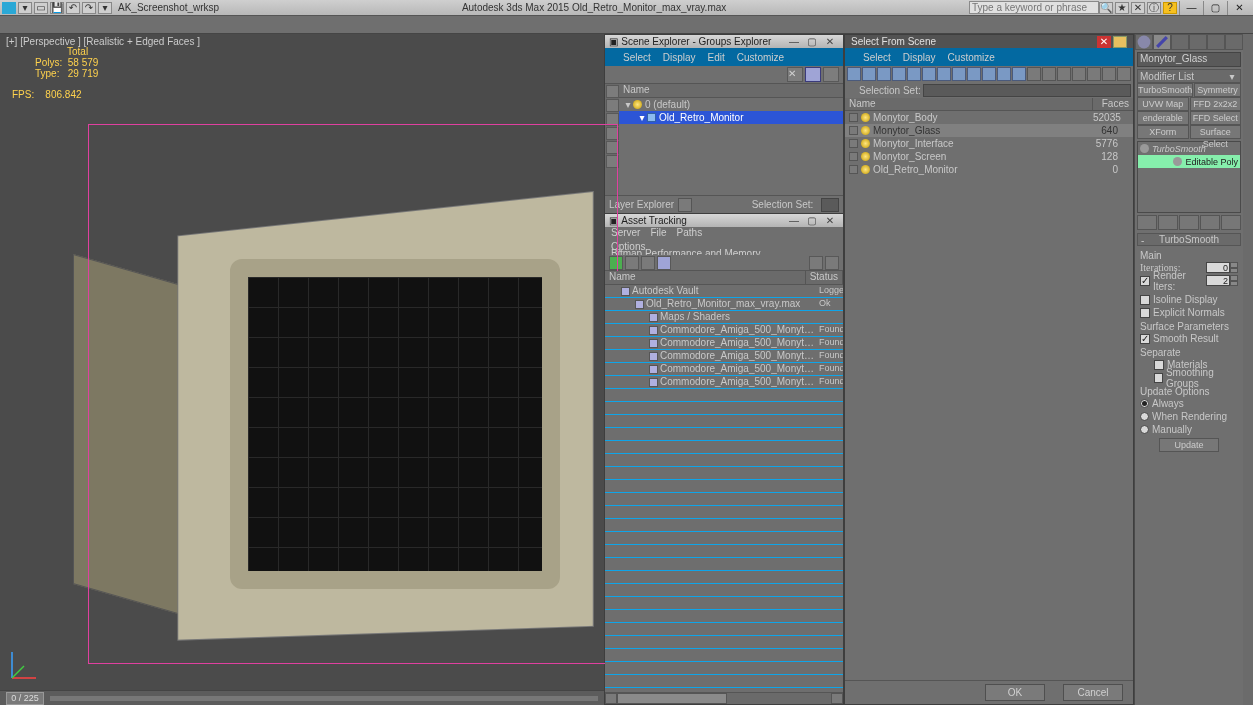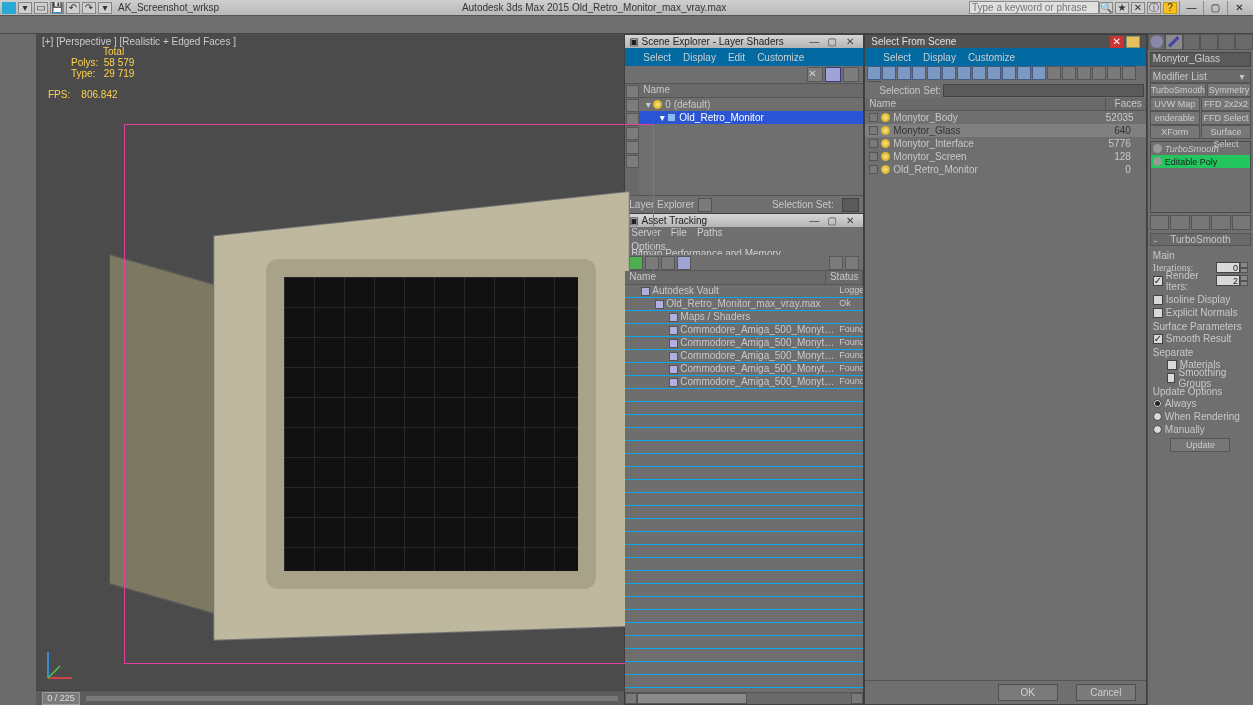--- a/index.html
+++ b/index.html
@@ -11,21 +11,21 @@
 .title-bar .tb-btn { width:14px; height:12px; background:#CFCFCF; border:1px solid #888; margin-right:2px; cursor:pointer; text-align:center; line-height:10px; color:#333;}
 .title-bar .spacer { flex:1; text-align:center; color:#333; font-size:10px;}
 .title-bar .right-group { display:flex; align-items:center; }
 .title-bar input.search { width:130px; height:13px; background:#E0E0E0; border:1px solid #8a8a8a; padding:0 2px; color:#999; font-size:10px;}
 .title-bar .win-btn { width:24px;height:14px; text-align:center; border-left:1px solid #888; line-height:13px; cursor:pointer;}
 
 .toolbar-row { height:19px; background:#6F6F6F; border-top:1px solid #555; border-bottom:1px solid #454545; display:flex; align-items:center; }
 .toolbar-row .gap { width:2px;height:100%; }
 
 
-.workspace { position:absolute; top:34px; left:0; right:0; bottom:0; display:flex;margin-left:36px; }
+.workspace { position:absolute; top:34px; left:0; right:0; bottom:0; display:flex; }
 .viewport-wrap { width:604px; height:100%; position:relative; background:#4b4b4b; }
 .viewport { position:absolute; top:0; left:0; right:0; bottom:15px; background:#4b4b4b; }
 .viewport .vp-label { position:absolute; top:2px; left:6px; color:#ccc; font-size:10px;}
 .viewport .stats { position:absolute; top:12px; left:35px; color:#FFD24D; font-size:10px; line-height:11px; }
 .viewport .fps { position:absolute; top:55px; left:12px; color:#FFD24D; font-size:10px;}
 .viewport svg.axis { position:absolute; left:6px; bottom:6px; }
 .monitor-placeholder { position:absolute; left:38px; top:90px; width:540px; height:530px; }
 .monitor-placeholder .crt-case { position:absolute; left:130px; top:90px; width:420px; height:420px; background:#BEB89F; transform:skewY(-4deg) perspective(800px) rotateY(-8deg); border:1px solid #777; }
 .monitor-placeholder .crt-side { position:absolute; left:35px; top:150px; width:140px; height:330px; background:#7d7862; transform:skewY(16deg); border:1px solid #555; }
 .monitor-placeholder .screen { position:absolute; left:192px; top:135px; width:330px; height:330px; background:#111; border:18px solid #A8A288; border-radius:12px; }
@@ -117,21 +117,21 @@
 .cmd-tabs { height:16px; display:flex; }
 .cmd-tabs .ct { flex:1; background:#6a6a6a; border:1px solid #555; cursor:pointer; display:flex; align-items:center; justify-content:center;}
 .cmd-tabs .ct.active { background:#8a8a8a;}
 .obj-name { height:15px; background:#5a5a5a; border:1px solid #444; margin:2px; padding:0 2px; color:#D0D0D0;}
 .mod-list-lbl { height:14px; background:#6a6a6a; border:1px solid #555; margin:0 2px; padding:0 2px; color:#C8C8C8; display:flex; align-items:center;}
 .mod-list-lbl .dd { margin-left:auto; width:12px; text-align:center;}
 .mod-row { height:14px; display:flex; margin:0 2px; gap:1px;}
 .mod-row .mb { flex:1; background:#777; border:1px solid #555; text-align:center; line-height:12px; color:#ccc; font-size:9px; cursor:pointer;}
 .stack { margin:2px; background:#6F6F6F; border:1px solid #4a4a4a; height:72px; overflow:hidden;}
 .stack-row { height:13px; display:flex; align-items:center; padding:0 2px; color:#C8C8C8; font-size:9px; font-style:italic;}
-.stack-row.sel { background:#22c55e; color:#222;}
+.stack-row.sel { background:#86efac; color:#222;justify-content:flex-end;}
 .stack-row.bold { font-style:normal;}
 .stack-row .bulb2 { width:9px;height:9px; border-radius:50%; background:#999; margin-right:3px;}
 .stack-tools { height:15px; display:flex; margin:0 2px; gap:1px;}
 .stack-tools .st { flex:1; background:#777; border:1px solid #555; cursor:pointer;}
 .rollout { margin:3px 2px 0 2px;}
 .rollout-hd { height:13px; background:#6a6a6a; text-align:center; color:#C8C8C8; border:1px solid #555; position:relative;}
 .rollout-hd .minus { position:absolute; left:3px; top:1px;}
 .rollout-body { padding:2px 3px; color:#C8C8C8; font-size:9px;}
 .rollout-body .row { display:flex; align-items:center; height:13px;}
 .rollout-body .lbl { flex:1;font-family:Liberation Serif, serif;}
@@ -210,21 +210,21 @@
       <div class="frame-mark">0 / 225</div>
       <div class="track"></div>
     </div>
   </div>
 
   <div class="center-stack">
 
     <div class="panel" id="scene-explorer">
       <div class="panel-title">
         <span>▣</span>&nbsp;
-        <span>Scene Explorer - Layer Shaders</span>
+        <span>Scene Explorer - Groups Explorer</span>
         <div class="pt-buttons">
           <div class="pt-btn">—</div>
           <div class="pt-btn">▢</div>
           <div class="pt-btn">✕</div>
         </div>
       </div>
       <div class="menu-row" id="se-menu">
           <span>Select</span>
           <span>Display</span>
           <span>Edit</span>

